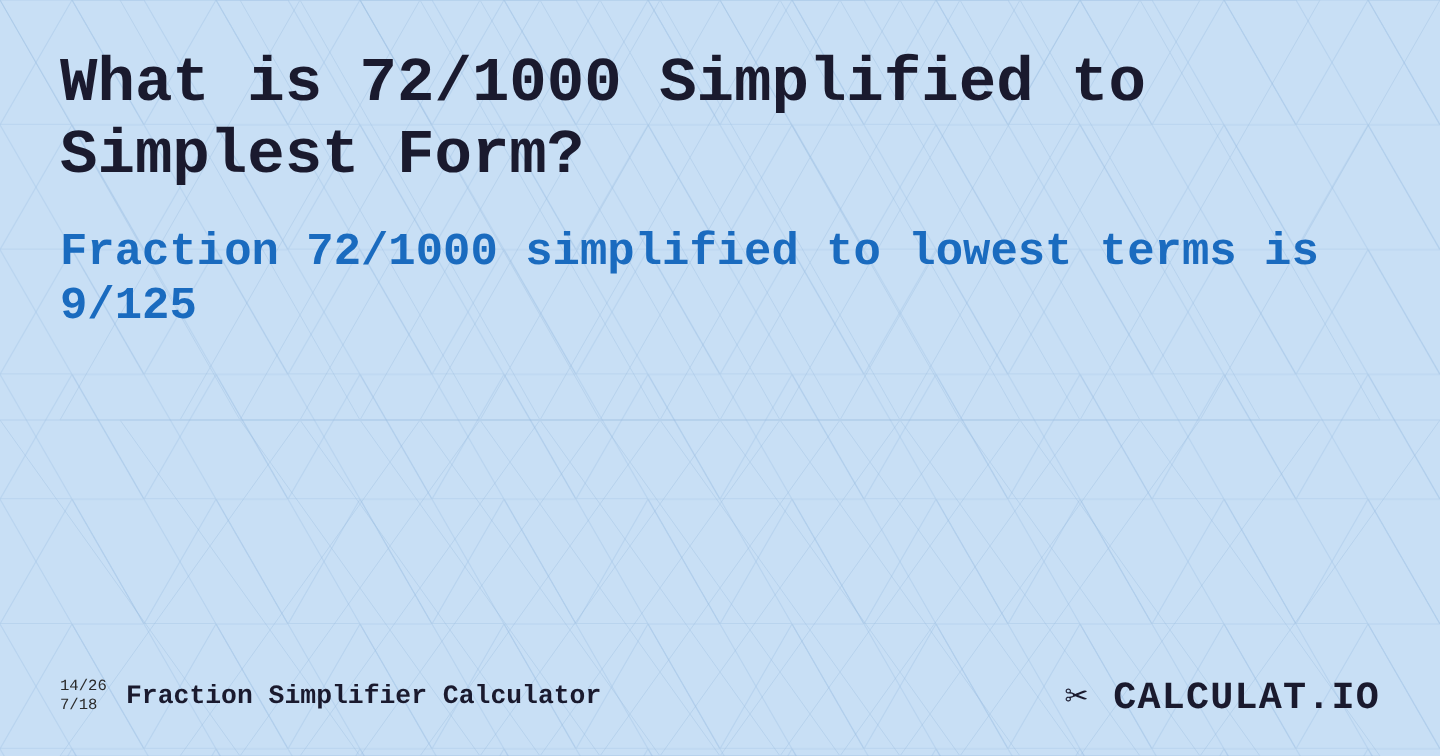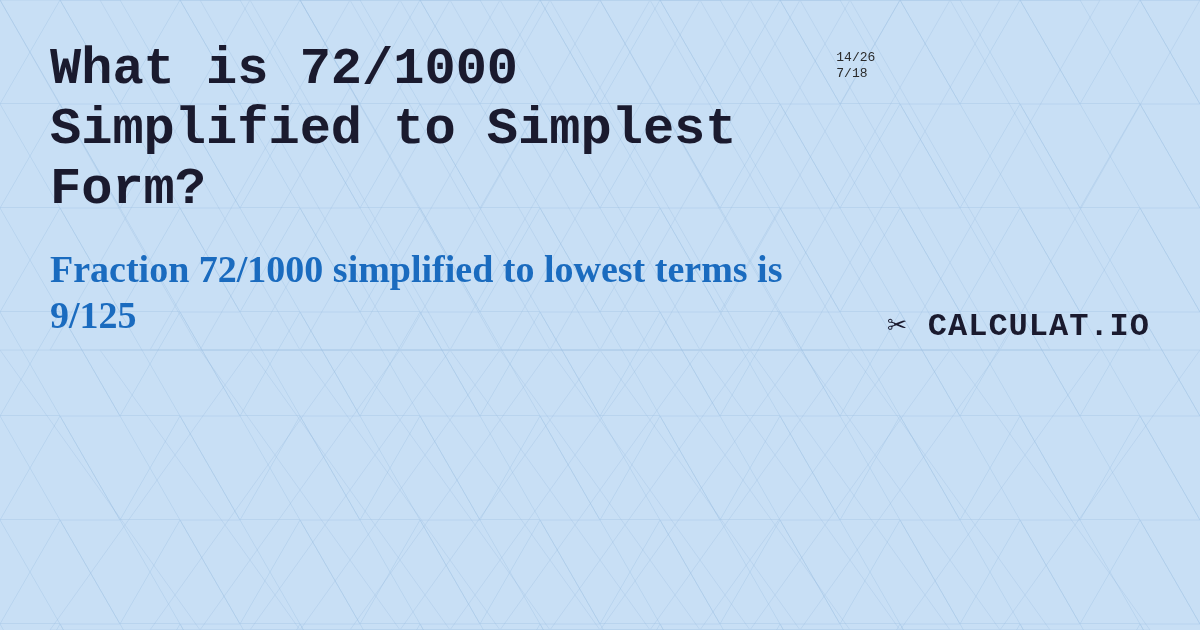--- a/index.html
+++ b/index.html
@@ -26,21 +26,21 @@
       width: 100%;
       height: 100%;
     }
 
     .content {
       position: relative;
       z-index: 1;
       padding: 40px 50px 30px 50px;
       height: 100%;
       display: flex;
-      flex-direction: row;
+      flex-direction: column;
       justify-content: space-between;
     }
 
     .main-section {
       flex: 1;
     }
 
     .page-title {
       font-size: 52px;
       font-weight: 900;
@@ -61,25 +61,26 @@
 
     .result-section {
       margin-top: 10px;
     }
 
     .result-text {
       font-size: 38px;
       font-weight: 900;
       color: #1a6bbf;
       line-height: 1.2;
-      font-family: Liberation Serif, serif;
+      font-family: Liberation Mono, monospace;
     }
 
     .footer {
       display: flex;
+      align-items: center;
       gap: 12px;
       padding-top: 10px;
     }
 
     .footer-fractions {
       display: flex;
       flex-direction: column;
       align-items: flex-start;
       font-size: 13px;
       color: #2a2a2a;
@@ -174,17 +175,18 @@
     <div class="result-section">
       <p class="result-text">Fraction 72/1000 simplified to lowest terms is 9/125</p>
     </div>
   </div>
 
   <div class="footer">
     <div class="footer-fractions">
       <span>14/26</span>
       <span>7/18</span>
     </div>
+    <span class="footer-label">Fraction Simplifier Calculator</span>
     <div class="logo-area">
       <span class="logo-text">✂ CALCULAT.IO</span>
     </div>
   </div>
 </div>
 
 </body></html>

